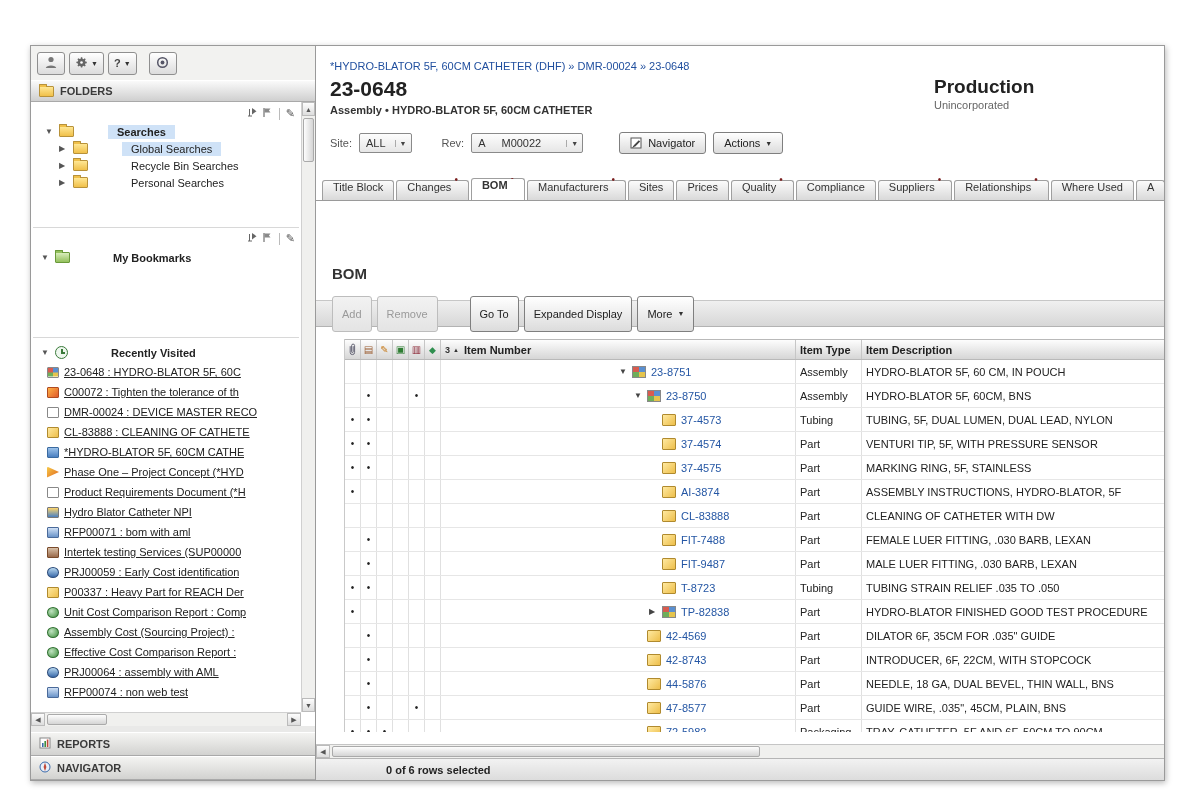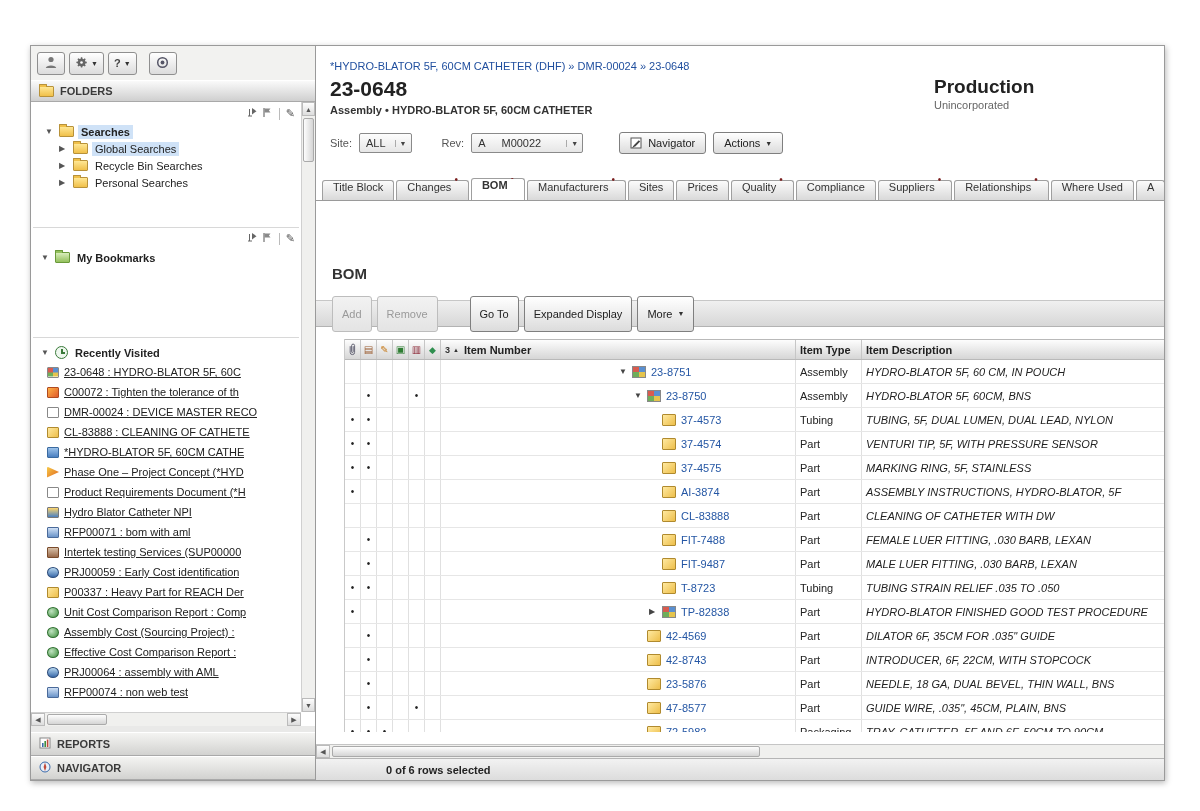--- a/index.html
+++ b/index.html
@@ -26,21 +26,21 @@
   .folder.green::before{background:#93c05c;border-color:#6a9a3a;}
   .tree{flex:1;position:relative;background:#fff;overflow:hidden;}
   .tree-inner{position:absolute;left:0;top:0;right:14px;bottom:14px;overflow:hidden;padding-top:1px;}
   .mini-toolbar{height:20px;display:flex;justify-content:flex-end;align-items:center;gap:4px;padding:2px 6px 1px 6px;}
   .vdiv{width:1px;height:12px;background:#bbb;margin:0 2px;}
   .pencil{font-size:11px;color:#555;line-height:1;}
   .node{display:flex;align-items:center;gap:4px;height:17px;padding-left:14px;font-size:11px;color:#222;white-space:nowrap;}
   .node .tcaret{width:10px;font-size:8px;color:#555;flex:none;}
   .node.child{padding-left:28px;height:17px;}
   .node.root{padding-left:10px;height:19px;}
-  .node .nlabel{padding:1px 3px;}
+  .node .nlabel{padding:1px 9px;margin-left:30px;}
   .node .bold{font-weight:bold;}
   .hl{background:#cfe2f7;}
   .sec-divider{border-top:1px solid #d8d8d8;margin:0 2px;}
   .spacer36{height:36px;} .spacer72{height:70px;}
   .clock{width:13px;height:13px;border-radius:50%;background:#eef7ee;border:1px solid #3a7a3a;position:relative;flex:none;}
   .clock::before{content:"";position:absolute;left:5px;top:2px;width:2px;height:5px;background:#3a7a3a;}
   .clock::after{content:"";position:absolute;left:5px;top:5px;width:4px;height:2px;background:#3a7a3a;}
   .ritem{display:flex;align-items:center;gap:5px;height:20px;padding-left:16px;white-space:nowrap;overflow:hidden;}
   .ritem .rlabel{overflow:hidden;text-overflow:ellipsis;max-width:230px;text-decoration:underline;}
   .ric{width:12px;height:11px;flex:none;display:inline-block;border-radius:1px;}
@@ -111,21 +111,21 @@
   .thead .icell{border-right:1px solid #c6c6c6;}
   .hcell-num{width:355px;min-width:355px;height:100%;display:flex;align-items:center;gap:3px;padding-left:4px;border-right:1px solid #c6c6c6;}
   .hcell-type{width:66px;min-width:66px;height:100%;display:flex;align-items:center;padding-left:4px;border-right:1px solid #c6c6c6;white-space:nowrap;overflow:hidden;}
   .hcell-desc{flex:1;height:100%;display:flex;align-items:center;padding-left:4px;white-space:nowrap;}
   .sortnum{color:#333;font-size:9px;font-weight:bold;}
   .sortarrow{font-size:6px;color:#333;margin-right:2px;}
   .tbody{height:372px;overflow:hidden;}
   .trow{display:flex;height:24px;align-items:center;border-bottom:1px solid #e6e6e6;background:#fff;}
   .ncell{width:355px;min-width:355px;height:100%;display:flex;align-items:center;border-right:1px solid #e0e0e0;white-space:nowrap;overflow:hidden;}
   .tcell{width:66px;min-width:66px;height:100%;display:flex;align-items:center;padding-left:4px;border-right:1px solid #e0e0e0;white-space:nowrap;overflow:hidden;}
-  .dcell{flex:1;height:100%;display:flex;align-items:center;padding-left:4px;white-space:nowrap;overflow:hidden;font-style:italic;}
+  .dcell{flex:1;height:100%;display:flex;align-items:center;padding-left:4px;white-space:nowrap;overflow:hidden;}
   .ind{display:inline-block;height:1px;flex:none;}
   .rcaret{width:13px;min-width:13px;font-size:8px;color:#444;}
   .pic{width:14px;height:12px;display:inline-block;margin-right:5px;flex:none;}
   .pic.part{background:linear-gradient(135deg,#ffe9a0,#edbe4a);border:1px solid #b08a2e;border-radius:1px;}
   .pic.asm{border:1px solid #888;background:
     linear-gradient(#d85b4f,#d85b4f) 0 0/50% 50% no-repeat,
     linear-gradient(#5a8fd0,#5a8fd0) 100% 0/50% 50% no-repeat,
     linear-gradient(#6fae5a,#6fae5a) 0 100%/50% 50% no-repeat,
     linear-gradient(#e5c44d,#e5c44d) 100% 100%/50% 50% no-repeat;}
   .ilink{color:#2456a4;}
@@ -723,21 +723,21 @@
                   <span class="dot" data-interactable="false">•</span>
                 </div>
                 <div class="icell" data-interactable="false"></div>
                 <div class="icell" data-interactable="false"></div>
                 <div class="icell" data-interactable="false"></div>
                 <div class="icell" data-interactable="false"></div>
                 <div class="ncell" data-interactable="false">
                   <span class="ind" style="width: 193px;"></span>
                   <span class="rcaret" data-interactable="false"></span>
                   <span class="pic part" data-interactable="false"></span>
-                  <span class="ilink" data-interactable="true">23-5876</span>
+                  <span class="ilink" data-interactable="true">44-5876</span>
                 </div>
                 <div class="tcell" data-interactable="false">Part</div>
                 <div class="dcell" data-interactable="false">NEEDLE, 18 GA, DUAL BEVEL, THIN WALL, BNS</div>
               </div>
               <div class="trow" data-interactable="true">
                 <div class="icell" data-interactable="false"></div>
                 <div class="icell" data-interactable="false">
                   <span class="dot" data-interactable="false">•</span>
                 </div>
                 <div class="icell" data-interactable="false"></div>

